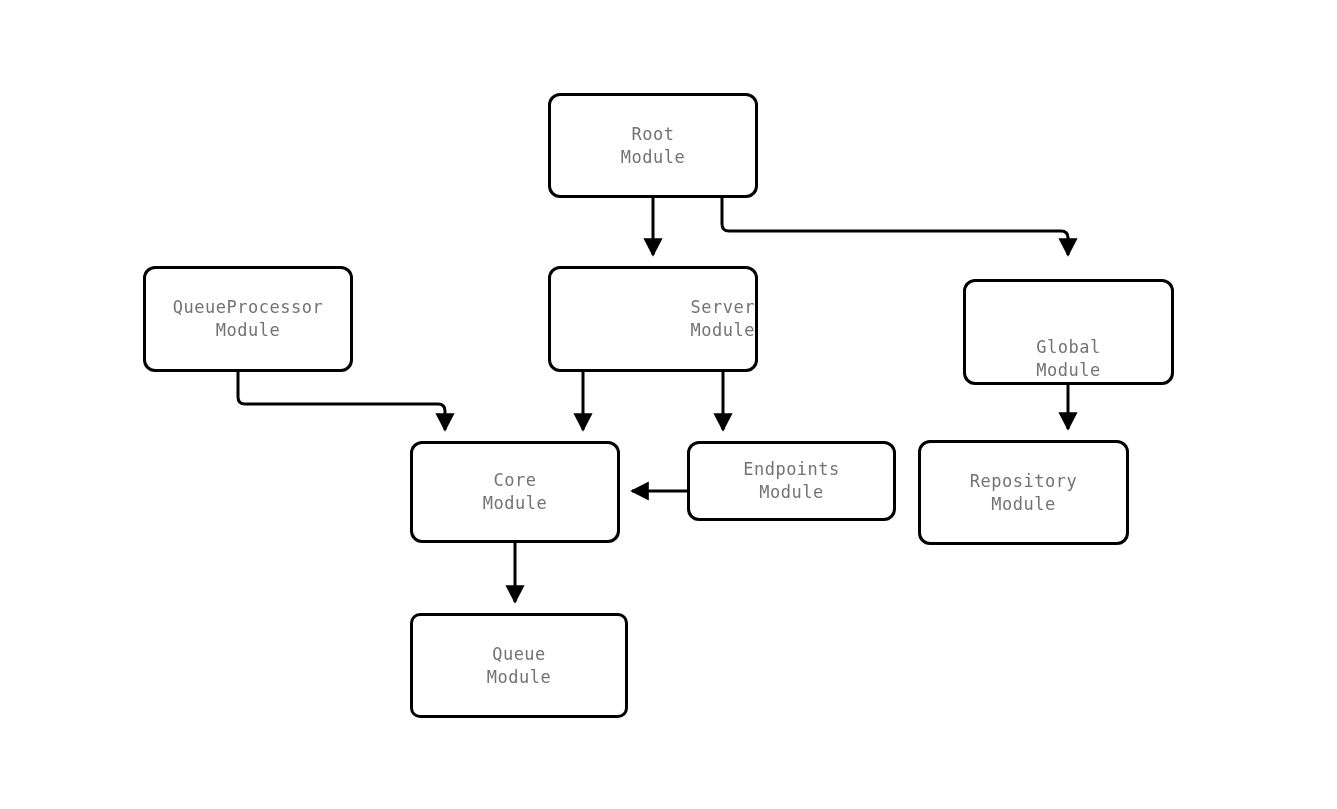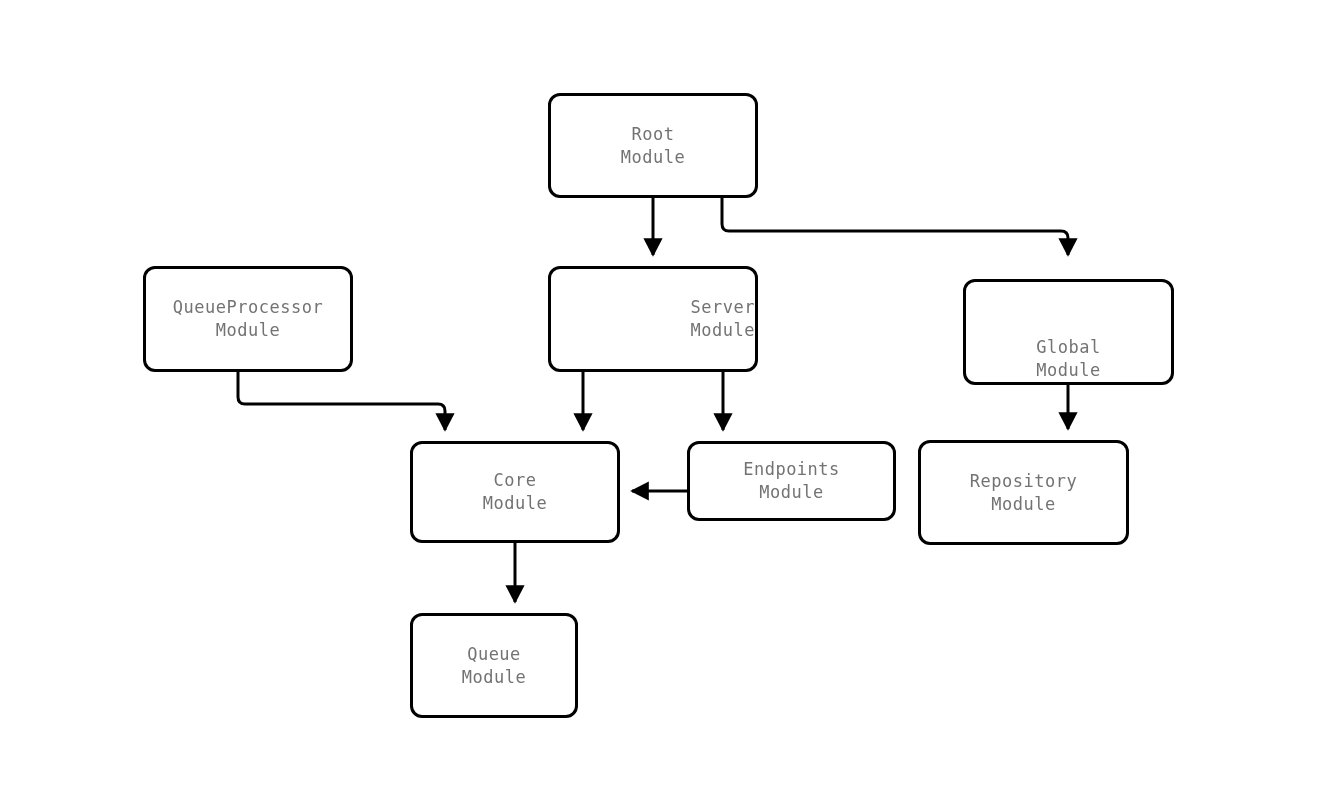--- a/index.html
+++ b/index.html
@@ -103,18 +103,18 @@
   <div class="node" style="left:687px; top:441px; width:209px; height:80px;justify-content:center;">
     <span class="node-line">Endpoints</span>
     <span class="node-line">Module</span>
   </div>
 
   <div class="node" style="left:918px; top:440px; width:211px; height:105px;">
     <span class="node-line">Repository</span>
     <span class="node-line">Module</span>
   </div>
 
-  <div class="node" style="left:410px; top:613px; width:168px; height:105px;">
+  <div class="node" style="left:410px; top:613px; width:218px; height:105px;border-radius:10px;">
     <span class="node-line">Queue</span>
     <span class="node-line">Module</span>
   </div>
 
 </div>
 
 </body></html>

